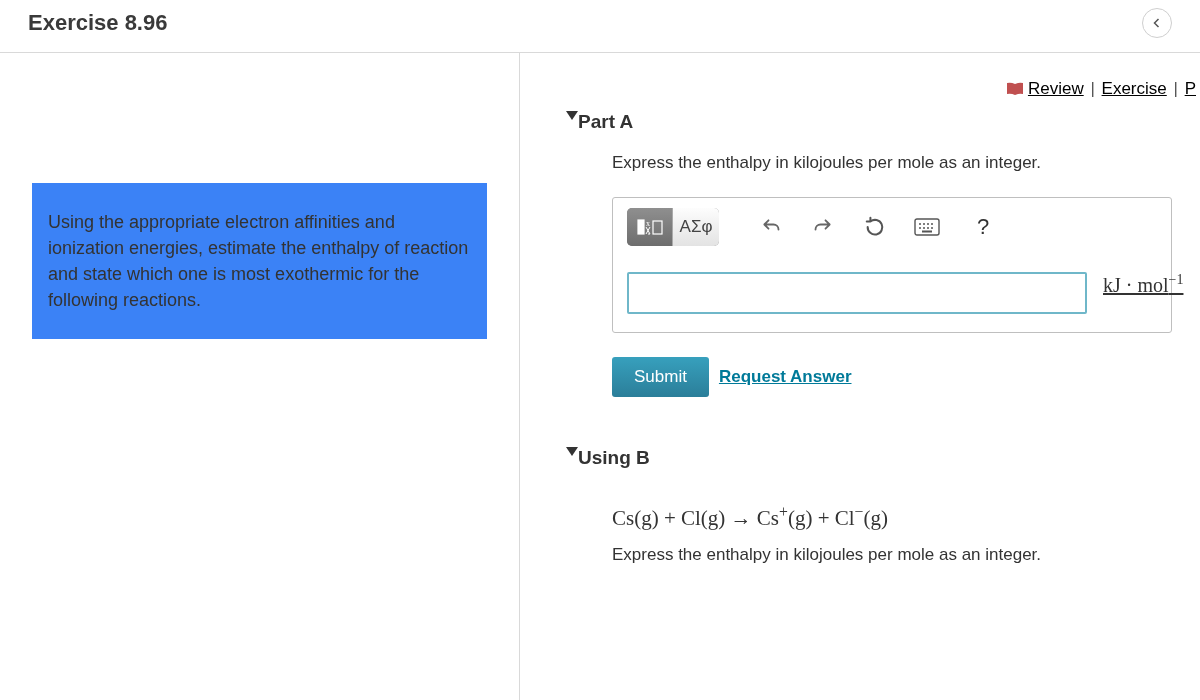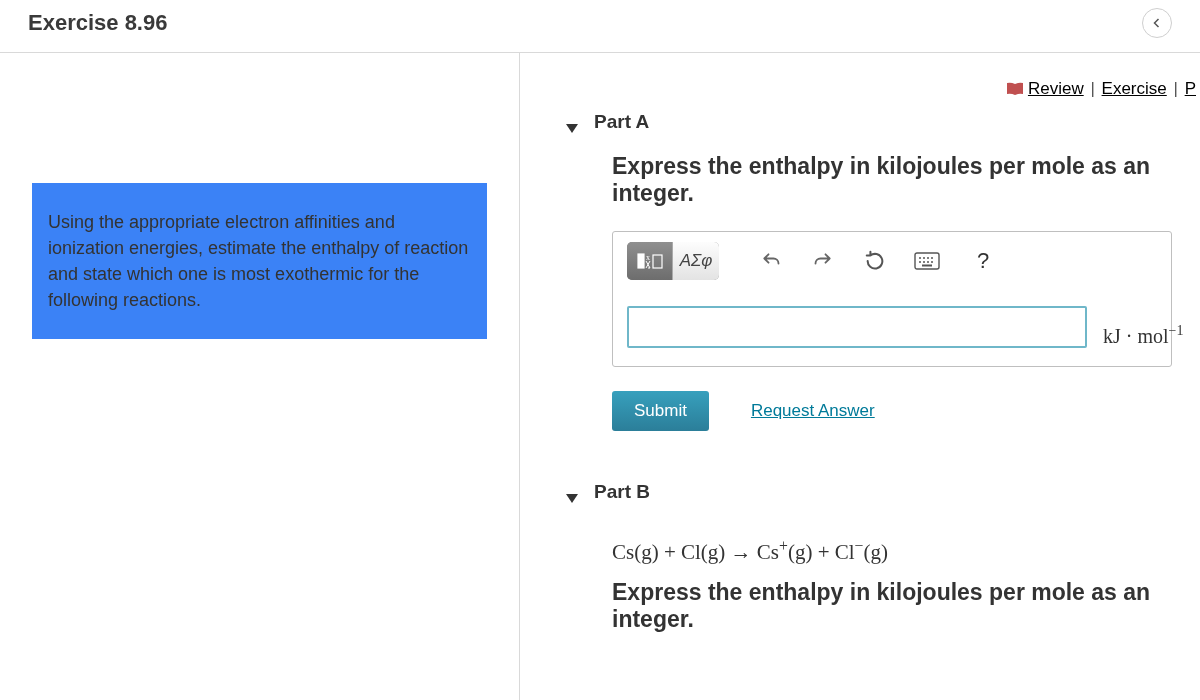--- a/index.html
+++ b/index.html
@@ -59,22 +59,21 @@
   .top-links {
     text-align: right;
     padding-right: 4px;
     font-size: 17px;
   }
   .top-links a { color: #000000; text-decoration: underline; cursor: pointer; }
   .top-links .sep { color: #555; padding: 0 2px; }
   .book-icon { display:inline-block; vertical-align: -2px; margin-right:4px;}
   .part-row {
     display: flex;
-    align-items: flex-end;
-    gap: 16px;
+    align-items: flex-start;
     padding: 4px 0 20px 46px;
     margin-top: 6px;
   }
   .caret {
     width: 0; height: 0;
     border-left: 6px solid transparent;
     border-right: 6px solid transparent;
     border-top: 9px solid #333;
     cursor: pointer;
   }
@@ -82,22 +81,22 @@
   .part-body {
     padding: 0 0 40px 92px;
   }
   .equation {
     font-family: "Times New Roman", serif;
     font-size: 21px;
     padding: 14px 0 14px 0;
   }
   .equation sup { font-size: 0.75em; }
   .instruction {
-    font-weight: bold;
-    font-size: 23px;
+    font-weight: normal;
+    font-size: 17px;
     padding-bottom: 24px;
   }
   .input-group {
     border: 1px solid #bfbfbf;
     border-radius: 3px;
     width: 560px;
     padding: 0;
   }
   .toolbar {
     display: flex;
@@ -113,76 +112,77 @@
   }
   .tb-btn {
     width: 46px; height: 38px;
     background: linear-gradient(#fdfdfd,#e3e3e3);
     display: flex; align-items:center; justify-content:center;
     cursor: pointer;
     font-size: 17px;
     color:#444;
     border-right: 1px solid #aaa;
   }
-  .tb-btn:last-child { border-right: 0; font-style: italic; }
+  .tb-btn:last-child { border-right: 0; }
   .tb-btn.dark { background: linear-gradient(#8f8f8f,#6d6d6d); color:#fff; }
   .tb-spacer { flex: 0 0 20px; }
   .tb-icon {
     width: 36px; height: 36px;
     display:flex; align-items:center; justify-content:center;
     cursor:pointer; font-size:22px; color:#555;
     margin: 0 6px;
   }
   .tb-help {
     width: 36px; height: 36px;
     display:flex; align-items:center; justify-content:center;
     font-size: 22px; color:#333; cursor:pointer;
     margin-left: 10px;
   }
   .answer-row {
     display: flex;
-    align-items: flex-end;
+    align-items: flex-start;
     padding: 14px 14px 18px;
+    text-decoration: underline;
   }
   .answer-input {
     flex: 0 0 460px;
     height: 42px;
     border: 2px solid #6fb7c9;
     border-radius: 2px;
     padding: 4px 8px;
     font-size: 18px;
     outline: none;
   }
   .unit {
     font-family: "Times New Roman", serif;
     font-size: 20px;
     padding-left: 16px;
     white-space: nowrap;
   }
   .unit sup { font-size: 0.7em; }
   .submit-row {
     display: flex;
     align-items: center;
-    gap: 42px;
+    gap: 10px;
     padding-top: 24px;
   }
   .submit-btn {
     background: #2e8aa8;
     background: linear-gradient(#37a0bd,#2b7e99);
     color: #fff;
     font-size: 17px;
     padding: 10px 22px;
     border: none;
     border-radius: 3px;
     cursor: pointer;
   }
   .req-link {
     color: #007a99;
     text-decoration: underline;
-    font-weight: normal;
+    font-weight: bold;
     font-size: 17px;
     cursor: pointer;
   }
   .partb-body { padding: 0 0 0 92px; }
 </style>
 </head>
 <body>
 
 <div class="header">
   <div class="header-title">Exercise 8.96</div>
@@ -270,21 +270,21 @@
       </div>
 
       <div class="submit-row">
         <button class="submit-btn">Submit</button>
         <a class="req-link">Request Answer</a>
       </div>
     </div>
 
     <div class="part-row">
       <div class="caret"></div>
-      <div class="part-label">Part B</div>
+      <div class="part-label">Using B</div>
     </div>
     <div class="partb-body">
       <div class="equation">Cs(g) + Cl(g) → Cs<sup>+</sup>(g) + Cl<sup>−</sup>(g)</div>
       <div class="instruction">Express the enthalpy in kilojoules per mole as an integer.</div>
     </div>
 
   </div>
 </div>
 
 </body></html>

